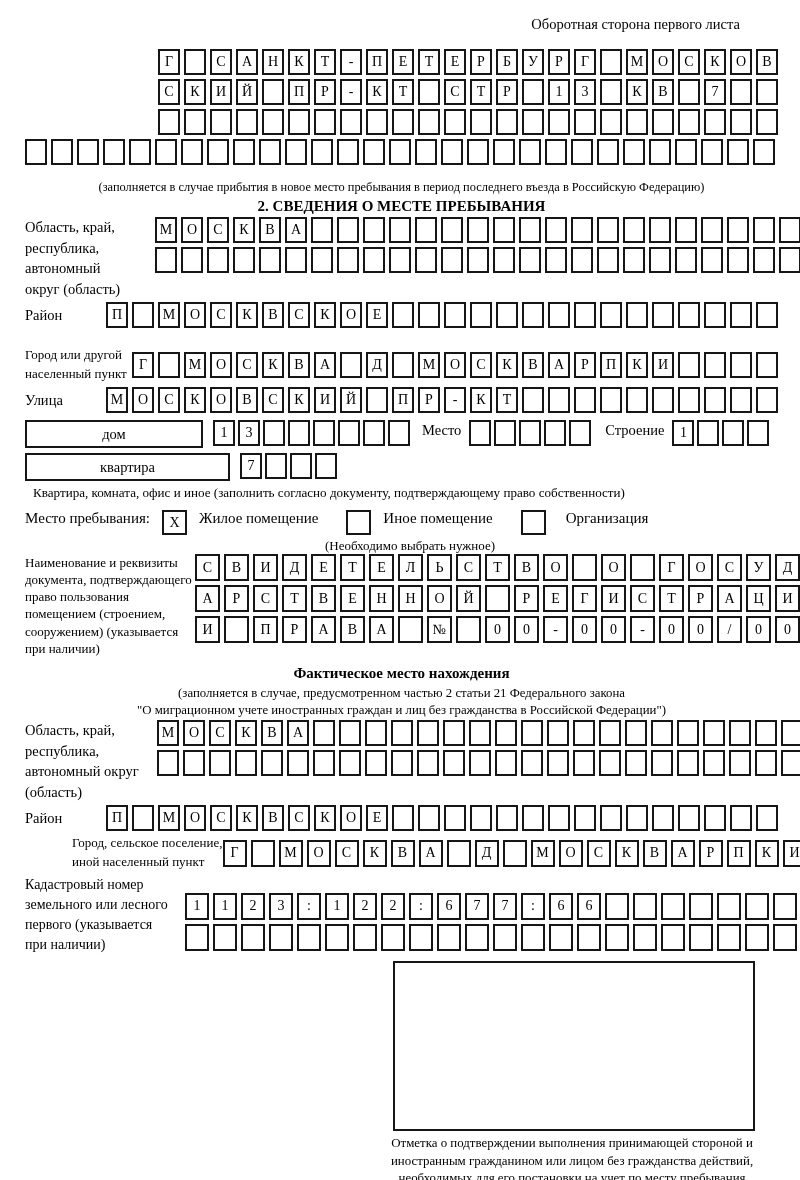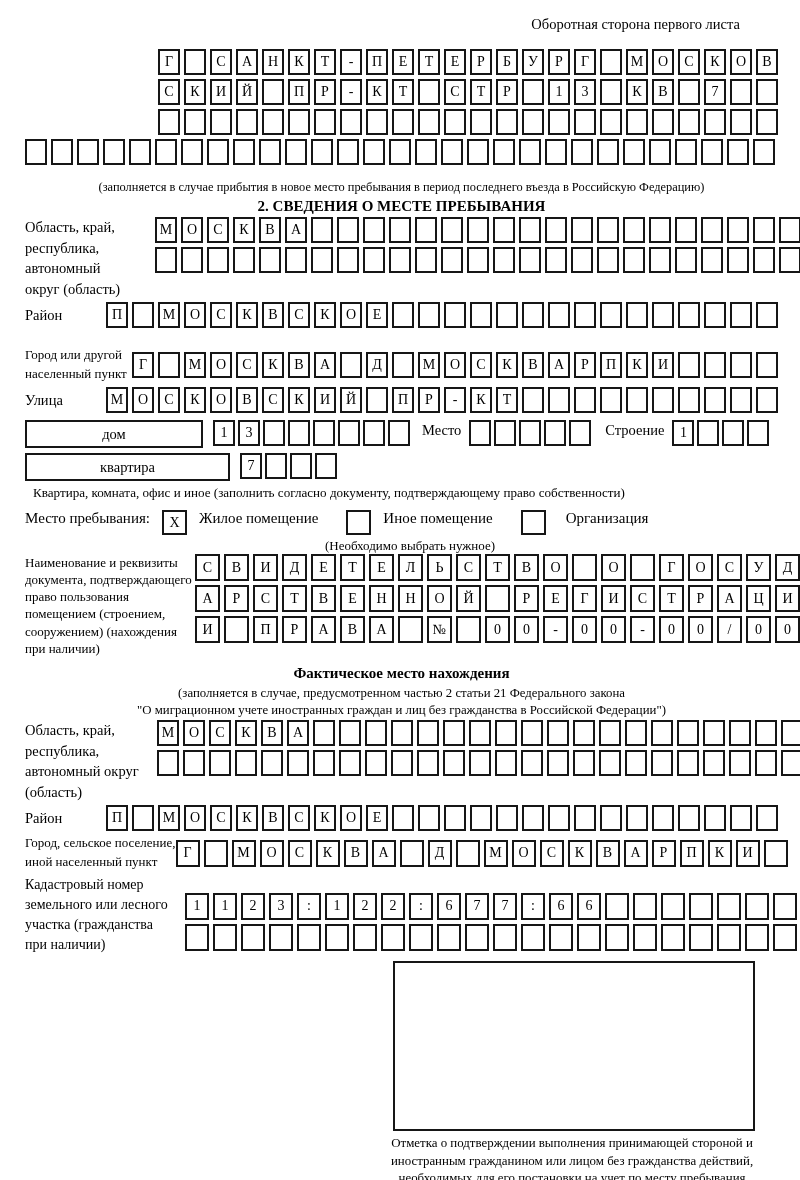--- a/index.html
+++ b/index.html
@@ -387,21 +387,21 @@
     <span>Организация</span>
   </div>
   <div class="stay-note">(Необходимо выбрать нужное)</div>
 
   <div class="field mt6">
     <div class="flabel small" style="width:170px;line-height:1.32;">
       <div>Наименование и реквизиты</div>
       <div>документа, подтверждающего</div>
       <div>право пользования</div>
       <div>помещением (строением,</div>
-      <div>сооружением) (нахождения</div>
+      <div>сооружением) (указывается</div>
       <div>при наличии)</div>
     </div>
     <div class="grids">
       <div class="grid wide">
           <span class="cell">С</span>
           <span class="cell">В</span>
           <span class="cell">И</span>
           <span class="cell">Д</span>
           <span class="cell">Е</span>
           <span class="cell">Т</span>
@@ -564,21 +564,21 @@
         <span class="cell"></span>
         <span class="cell"></span>
         <span class="cell"></span>
         <span class="cell"></span>
         <span class="cell"></span>
         <span class="cell"></span>
         <span class="cell"></span>
       </div>
   </div>
 
-  <div class="field vcenter" style="margin-top:3px;">
+  <div class="field vcenter" style="margin-top:3px;margin-left:47px;">
     <div class="flabel small">
       <div>Город, сельское поселение,</div>
       <div>иной населенный пункт</div>
     </div>
     <div class="grid mid" style="margin-left:auto;">
         <span class="cell">Г</span>
         <span class="cell"></span>
         <span class="cell">М</span>
         <span class="cell">О</span>
         <span class="cell">С</span>
@@ -599,21 +599,21 @@
         <span class="cell">К</span>
         <span class="cell">И</span>
         <span class="cell"></span>
       </div>
   </div>
 
   <div class="field" style="margin-top:3px;">
     <div class="flabel" style="width:160px;font-size:14px;">
       <div>Кадастровый номер</div>
       <div>земельного или лесного</div>
-      <div>участка (гражданства</div>
+      <div>первого (указывается</div>
       <div>при наличии)</div>
     </div>
     <div class="grids" style="margin-top:18px;">
       <div class="grid mid">
           <span class="cell">1</span>
           <span class="cell">1</span>
           <span class="cell">2</span>
           <span class="cell">3</span>
           <span class="cell">:</span>
           <span class="cell">1</span>

